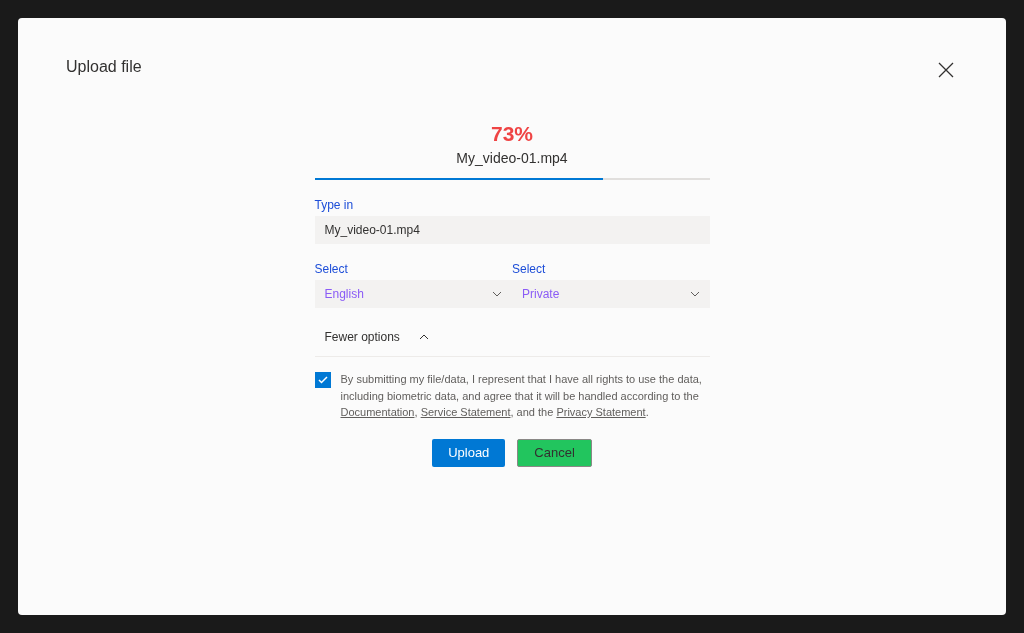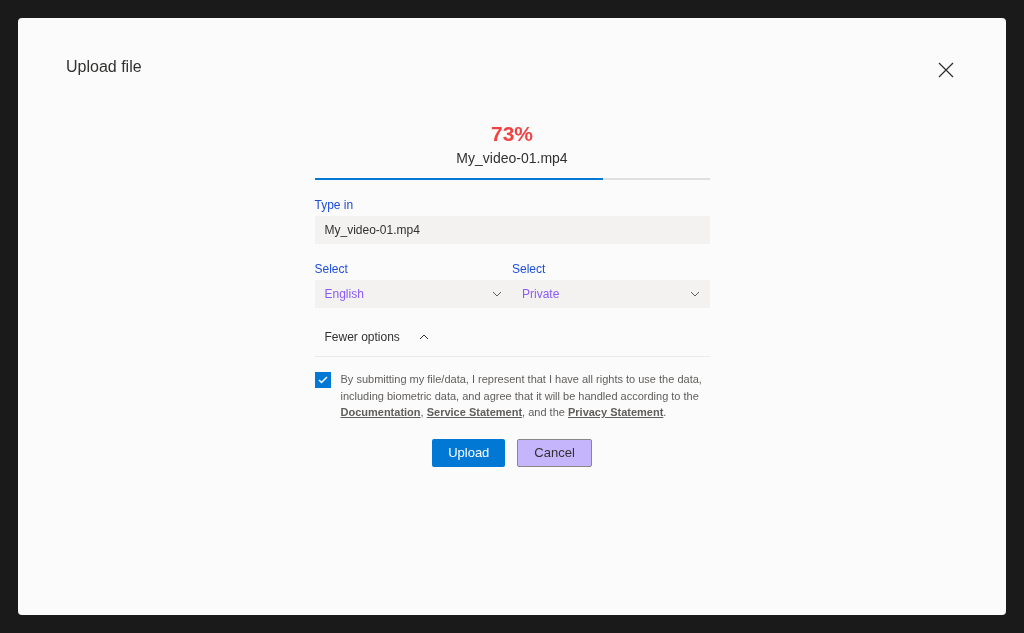--- a/index.html
+++ b/index.html
@@ -151,21 +151,20 @@
     .checkbox svg { width: 10px; height: 8px; }
     .consent-text {
       font-size: 11px;
       line-height: 1.5;
       color: #605e5c;
     }
     .consent-text .link {
       text-decoration: underline;
       color: #605e5c;
       cursor: pointer;
-      font-weight: bold;
     }
     .actions {
       display: flex;
       gap: 12px;
       justify-content: center;
       margin-top: 18px;
     }
     .btn {
       height: 28px;
       padding: 0 16px;
@@ -173,21 +172,21 @@
       border: none;
       cursor: pointer;
       border-radius: 2px;
     }
     .btn-primary {
       background: #0078d4;
       color: #fff;
       font-weight: 400;
     }
     .btn-secondary {
-      background: #c4b5fd;
+      background: #22c55e;
       color: #323130;
       border: 1px solid #8a8886;
     }
   </style>
 </head>
 <body>
 
 <div class="dialog">
 
   <h1 class="dialog-title">Upload file</h1>

